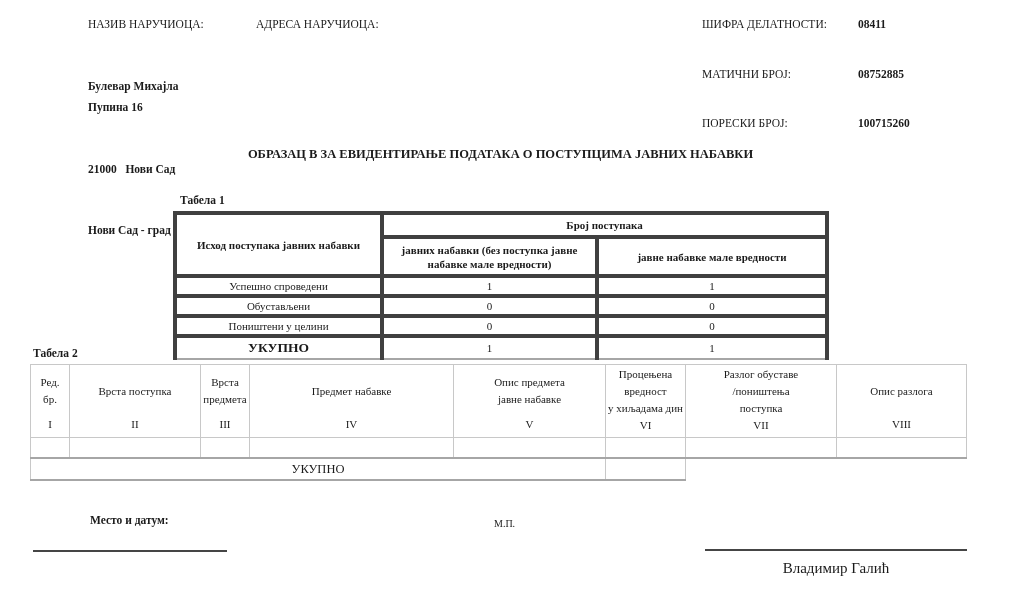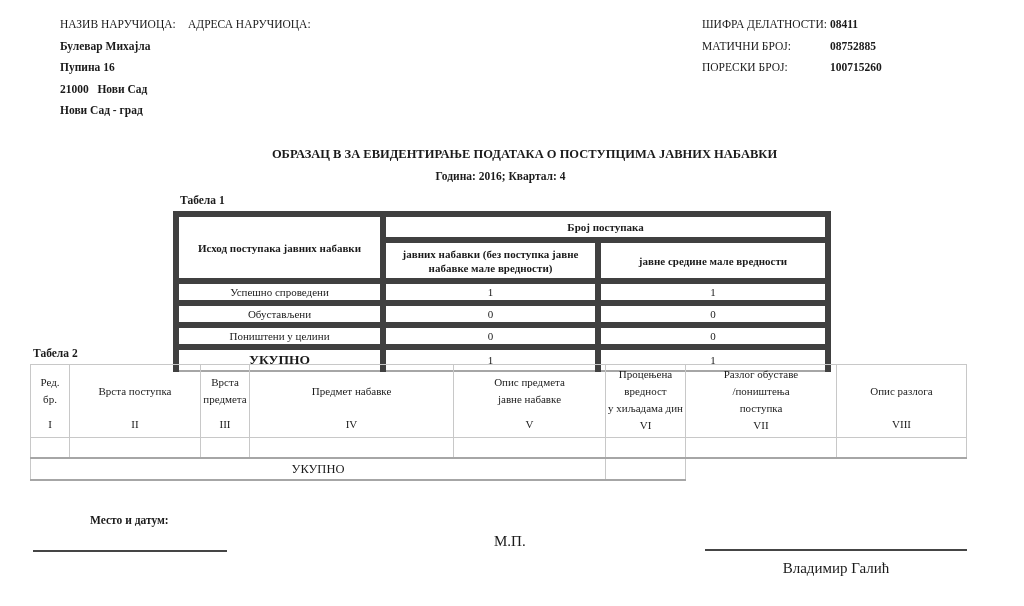--- a/index.html
+++ b/index.html
@@ -2,34 +2,34 @@
 <html><head>
 <meta charset="utf-8">
 <style>
   html,body {margin:0; padding:0; background:#fff;}
   .page {position:relative; width:1024px; height:606px; background:#ffffff; overflow:hidden;
          font-family:"Liberation Serif","DejaVu Serif",serif; color:#1b1b1b; font-size:11.5px;}
   .bold {font-weight:bold;}
   .keep-spaces {white-space:pre;}
 
   
-  .info-left {position:absolute; left:60px; top:14px; display:grid; grid-template-columns:128px auto; line-height:21.5px;}
-  .info-right {position:absolute; left:702px; top:14px; display:grid; grid-template-columns:128px auto; line-height:21.5px;}
-
-  
-  .title {position:absolute; left:0; top:147px; width:1001px; text-align:center; font-weight:bold; font-size:12.5px;padding-left:24px;}
+  .info-left {position:absolute; left:88px; top:14px; display:grid; grid-template-columns:128px auto; line-height:21.5px;gap:40px;}
+  .info-right {position:absolute; left:702px; top:14px; display:grid; grid-template-columns:128px auto; line-height:21.5px;gap:28px;}
+
+  
+  .title {position:absolute; left:0; top:147px; width:1001px; text-align:center; font-weight:bold; font-size:12.5px;}
   .subtitle {position:absolute; left:0; top:170px; width:1001px; text-align:center; font-weight:bold; font-size:11.5px;}
 
   
   .t1-label {position:absolute; left:180px; top:194px; font-weight:bold;}
   .t2-label {position:absolute; left:33px; top:347px; font-weight:bold;}
 
   
   table.t1 {position:absolute; left:173px; top:211px; width:652px; border-collapse:collapse; table-layout:fixed; font-size:11px;}
-  .t1 th, .t1 td {border:6px solid #404040; text-align:center; vertical-align:middle; padding:0;}
+  .t1 th, .t1 td {border:4px solid #404040; text-align:center; vertical-align:middle; padding:0;}
   .t1 th {font-weight:bold; line-height:14px;}
   .t1 .h1 th {height:20px;}
   .t1 .h2 th {height:33px; padding:1px 14px;}
   .t1 td.cell {height:16px; font-weight:normal;}
   .t1 .total-row td {border-top:2px solid #a6a6a6; border-bottom:2px solid #a6a6a6; height:20px;}
   .t1-total-label {font-weight:bold; font-size:13.5px;}
 
   
   table.t2 {position:absolute; left:30px; top:364px; width:936px; border-collapse:collapse; table-layout:fixed; font-size:11px;}
   .t2 td {border:1px solid #c8c8c8; padding:0; text-align:center; vertical-align:middle; font-weight:normal;}
@@ -37,21 +37,21 @@
   .t2 .htitle {flex:1; display:flex; align-items:center; justify-content:center; white-space:pre-line; line-height:17px; padding:1px 2px;}
   .t2 .hnum {height:20px; line-height:15px;}
   .t2 .empty-row td {height:19px; border-bottom:2px solid #a6a6a6;}
   .t2 .total-row2 td {height:20px; border-bottom:2px solid #a6a6a6;}
   .t2 td.no-border {border:none;}
   .t2-total-label {font-weight:bold; font-size:12.5px;}
 
   
   .place-date {position:absolute; left:90px; top:514px; font-weight:bold;text-align:right;}
   .sig-line-left {position:absolute; left:33px; top:550px; width:194px; height:2px; background:#454545;}
-  .stamp {position:absolute; left:494px; top:533px; font-size:15px;}
+  .stamp {position:absolute; left:494px; top:518px; font-size:10px;}
   .authorized-wrap {position:absolute; left:705px; top:516px; width:262px; text-align:center;}
   .authorized-label {font-weight:bold;}
   .sig-line-right {position:absolute; left:705px; top:549px; width:262px; height:2px; background:#454545;}
   .authorized-name {position:absolute; left:705px; top:560px; width:262px; text-align:center; font-size:15px;}
 </style>
 </head>
 <body>
 
 <div class="page">
 
@@ -68,37 +68,36 @@
   <div class="info-right">
     <span>ШИФРА ДЕЛАТНОСТИ:</span>
     <span class="bold">08411</span>
     <span>МАТИЧНИ БРОЈ:</span>
     <span class="bold">08752885</span>
     <span>ПОРЕСКИ БРОЈ:</span>
     <span class="bold">100715260</span>
   </div>
 
   <div class="title">ОБРАЗАЦ В ЗА ЕВИДЕНТИРАЊЕ ПОДАТАКА О ПОСТУПЦИМА ЈАВНИХ НАБАВКИ</div>
-  <div class="subtitle">Година: 2016; Квартал: 4</div>
 
   <div class="t1-label">Табела 1</div>
   <table class="t1">
     <colgroup>
         <col style="width:207px">
         <col style="width:215px">
         <col style="width:230px">
       </colgroup>
     <tbody>
         <tr class="h1">
       <th rowspan="2">Исход поступака јавних набавки</th>
       <th colspan="2">Број поступака</th>
     </tr>
     <tr class="h2">
       <th>јавних набавки (без поступка јавне набавке мале вредности)</th>
-      <th>јавне средине мале вредности</th>
+      <th>јавне набавке мале вредности</th>
     </tr>
     <tr>
       <td class="cell">Успешно спроведени</td>
       <td class="cell">1</td>
       <td class="cell">1</td>
     </tr>
     <tr>
       <td class="cell">Обустављени</td>
       <td class="cell">0</td>
       <td class="cell">0</td>

